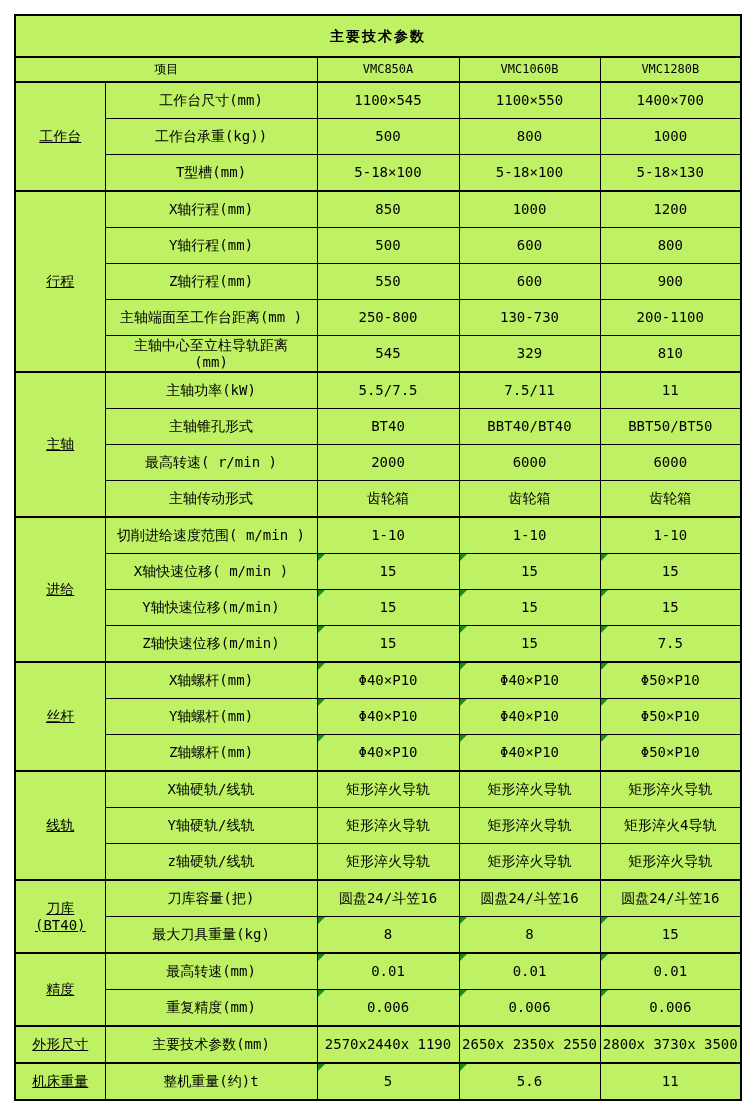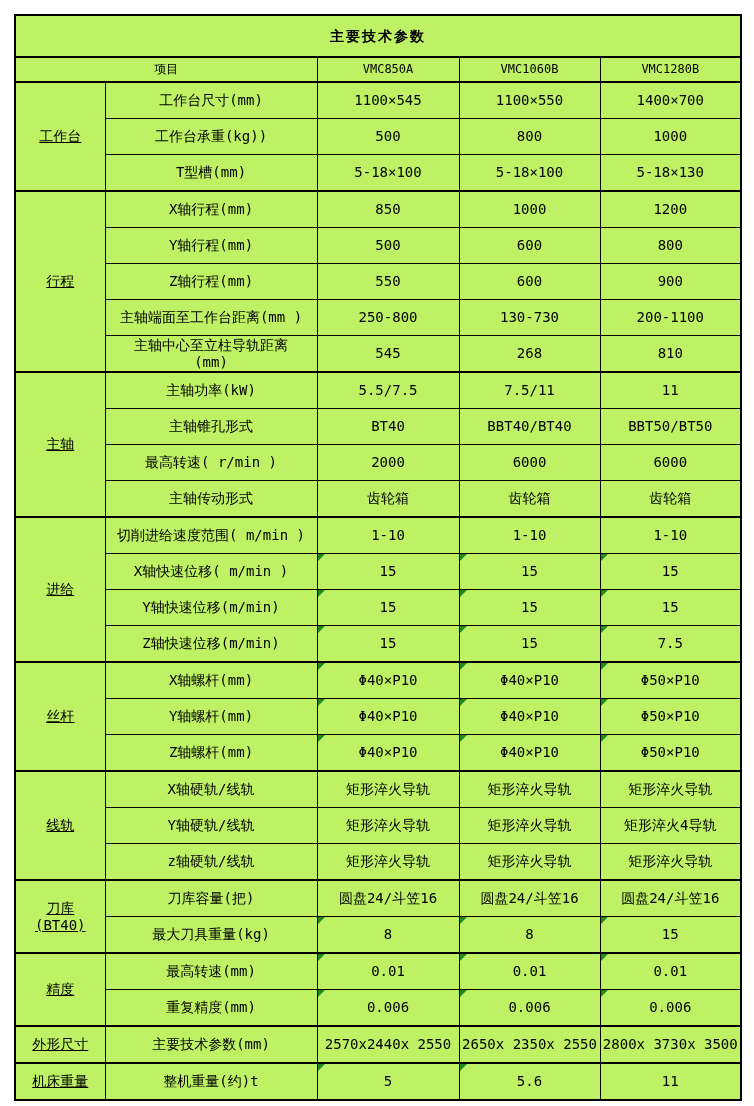--- a/index.html
+++ b/index.html
@@ -137,21 +137,21 @@
         <tr>
           <td>主轴端面至工作台距离(mm )</td>
           <td class="value">250-800</td>
           <td class="value">130-730</td>
           <td class="value">200-1100</td>
         </tr>
         <tr>
           <td>主轴中心至立柱导轨距离
 (mm)</td>
           <td class="value">545</td>
-          <td class="value">268</td>
+          <td class="value">329</td>
           <td class="value">810</td>
         </tr>
         <tr class="sec">
           <td class="group" rowspan="4"><span class="gtext">主轴</span></td>
           <td>主轴功率(kW)</td>
           <td class="value">5.5/7.5</td>
           <td class="value">7.5/11</td>
           <td class="value">11</td>
         </tr>
         <tr>
@@ -258,21 +258,21 @@
         </tr>
         <tr>
           <td>重复精度(mm)</td>
           <td class="value">0.006<span class="tri" style="border-top-color: rgb(31, 138, 31);"></span></td>
           <td class="value">0.006<span class="tri" style="border-top-color: rgb(31, 138, 31);"></span></td>
           <td class="value">0.006<span class="tri" style="border-top-color: rgb(31, 138, 31);"></span></td>
         </tr>
         <tr class="sec">
           <td class="group" rowspan="1"><span class="gtext">外形尺寸</span></td>
           <td>主要技术参数(mm)</td>
-          <td class="value">2570x2440x 2550</td>
+          <td class="value">2570x2440x 1190</td>
           <td class="value">2650x 2350x 2550</td>
           <td class="value">2800x 3730x 3500</td>
         </tr>
         <tr class="sec">
           <td class="group" rowspan="1"><span class="gtext">机床重量</span></td>
           <td>整机重量(约)t</td>
           <td class="value">5<span class="tri" style="border-top-color: rgb(31, 138, 31);"></span></td>
           <td class="value">5.6<span class="tri" style="border-top-color: rgb(31, 138, 31);"></span></td>
           <td class="value">11</td>
         </tr>

